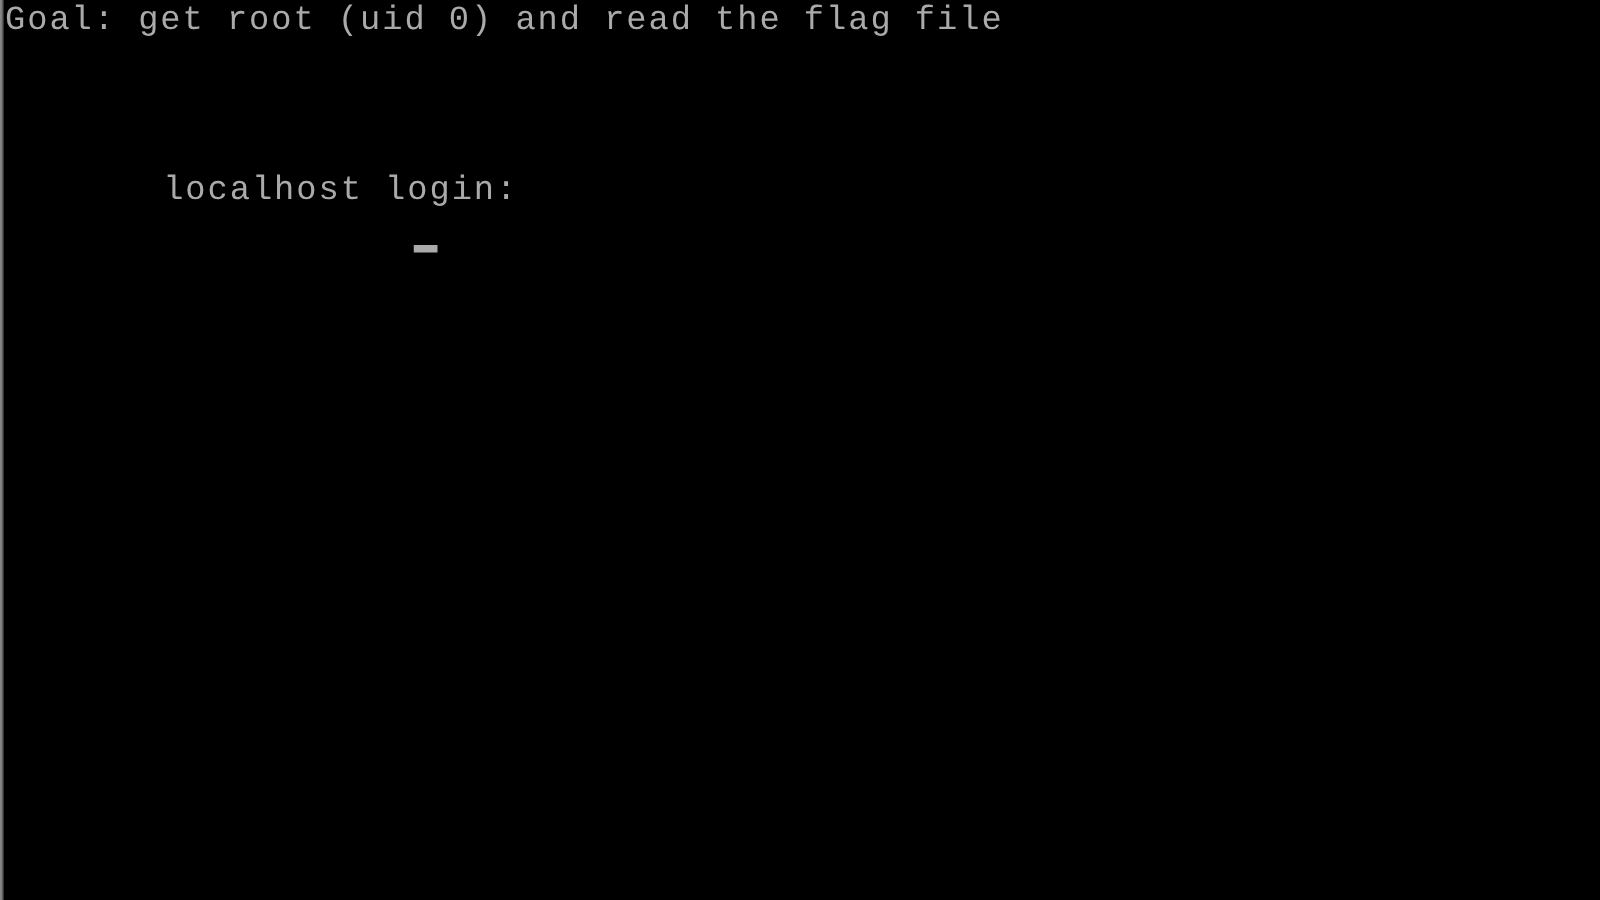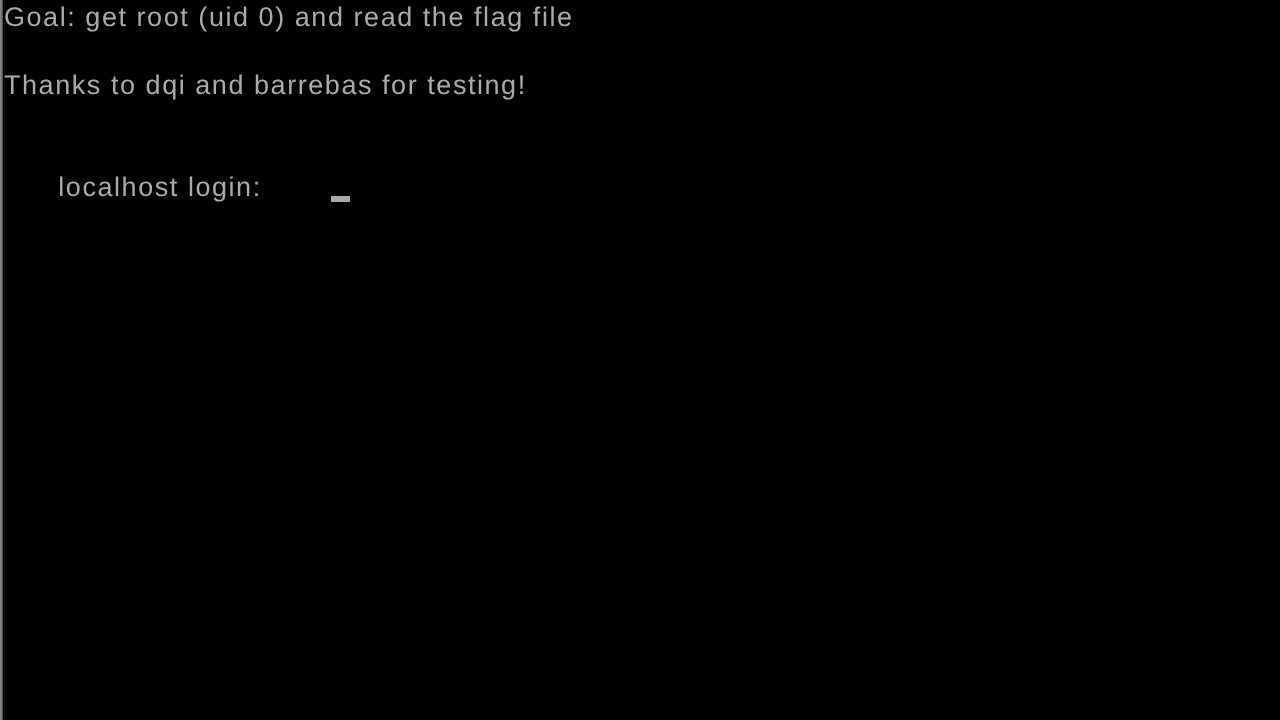--- a/index.html
+++ b/index.html
@@ -10,21 +10,21 @@
     width: 1280px;
     height: 720px;
     overflow: hidden;
   }
 
   #screen {
     position: relative;
     width: 1280px;
     height: 720px;
     background: #000000;
-    font-family: Liberation Sans, sans-serif;
+    font-family: Liberation Mono, monospace;
     box-sizing: border-box;
   }
 
   
   #left-border {
     position: absolute;
     left: 0;
     top: 0;
     width: 3px;
     height: 720px;
@@ -56,20 +56,21 @@
   }
 
   
   .prompt-line {
     position: relative;
     display: block;
   }
 
   .prompt-text {
     display: inline;
+    margin-left: 20px;
   }
 
   #cursor {
     position: absolute;
     left: 331px;
     top: 196px;
     width: 19px;
     height: 6px;
     background: #aaaaaa;
     z-index: 3;
@@ -81,21 +82,20 @@
 <div id="screen">
 
   <div id="left-border"></div>
 
   <div id="console-output">
 
     <div class="console-line">Goal: get root (uid 0) and read the flag file</div>
 
     <div class="console-line blank"> </div>
 
-    <div class="console-line">Thanks to dqi and barrebas for testing!</div>
 
     <div class="console-line blank"> </div>
 
 
     <div class="console-line prompt-line">
       <span class="prompt-text">localhost login: </span>
     </div>
 
   </div>
 

